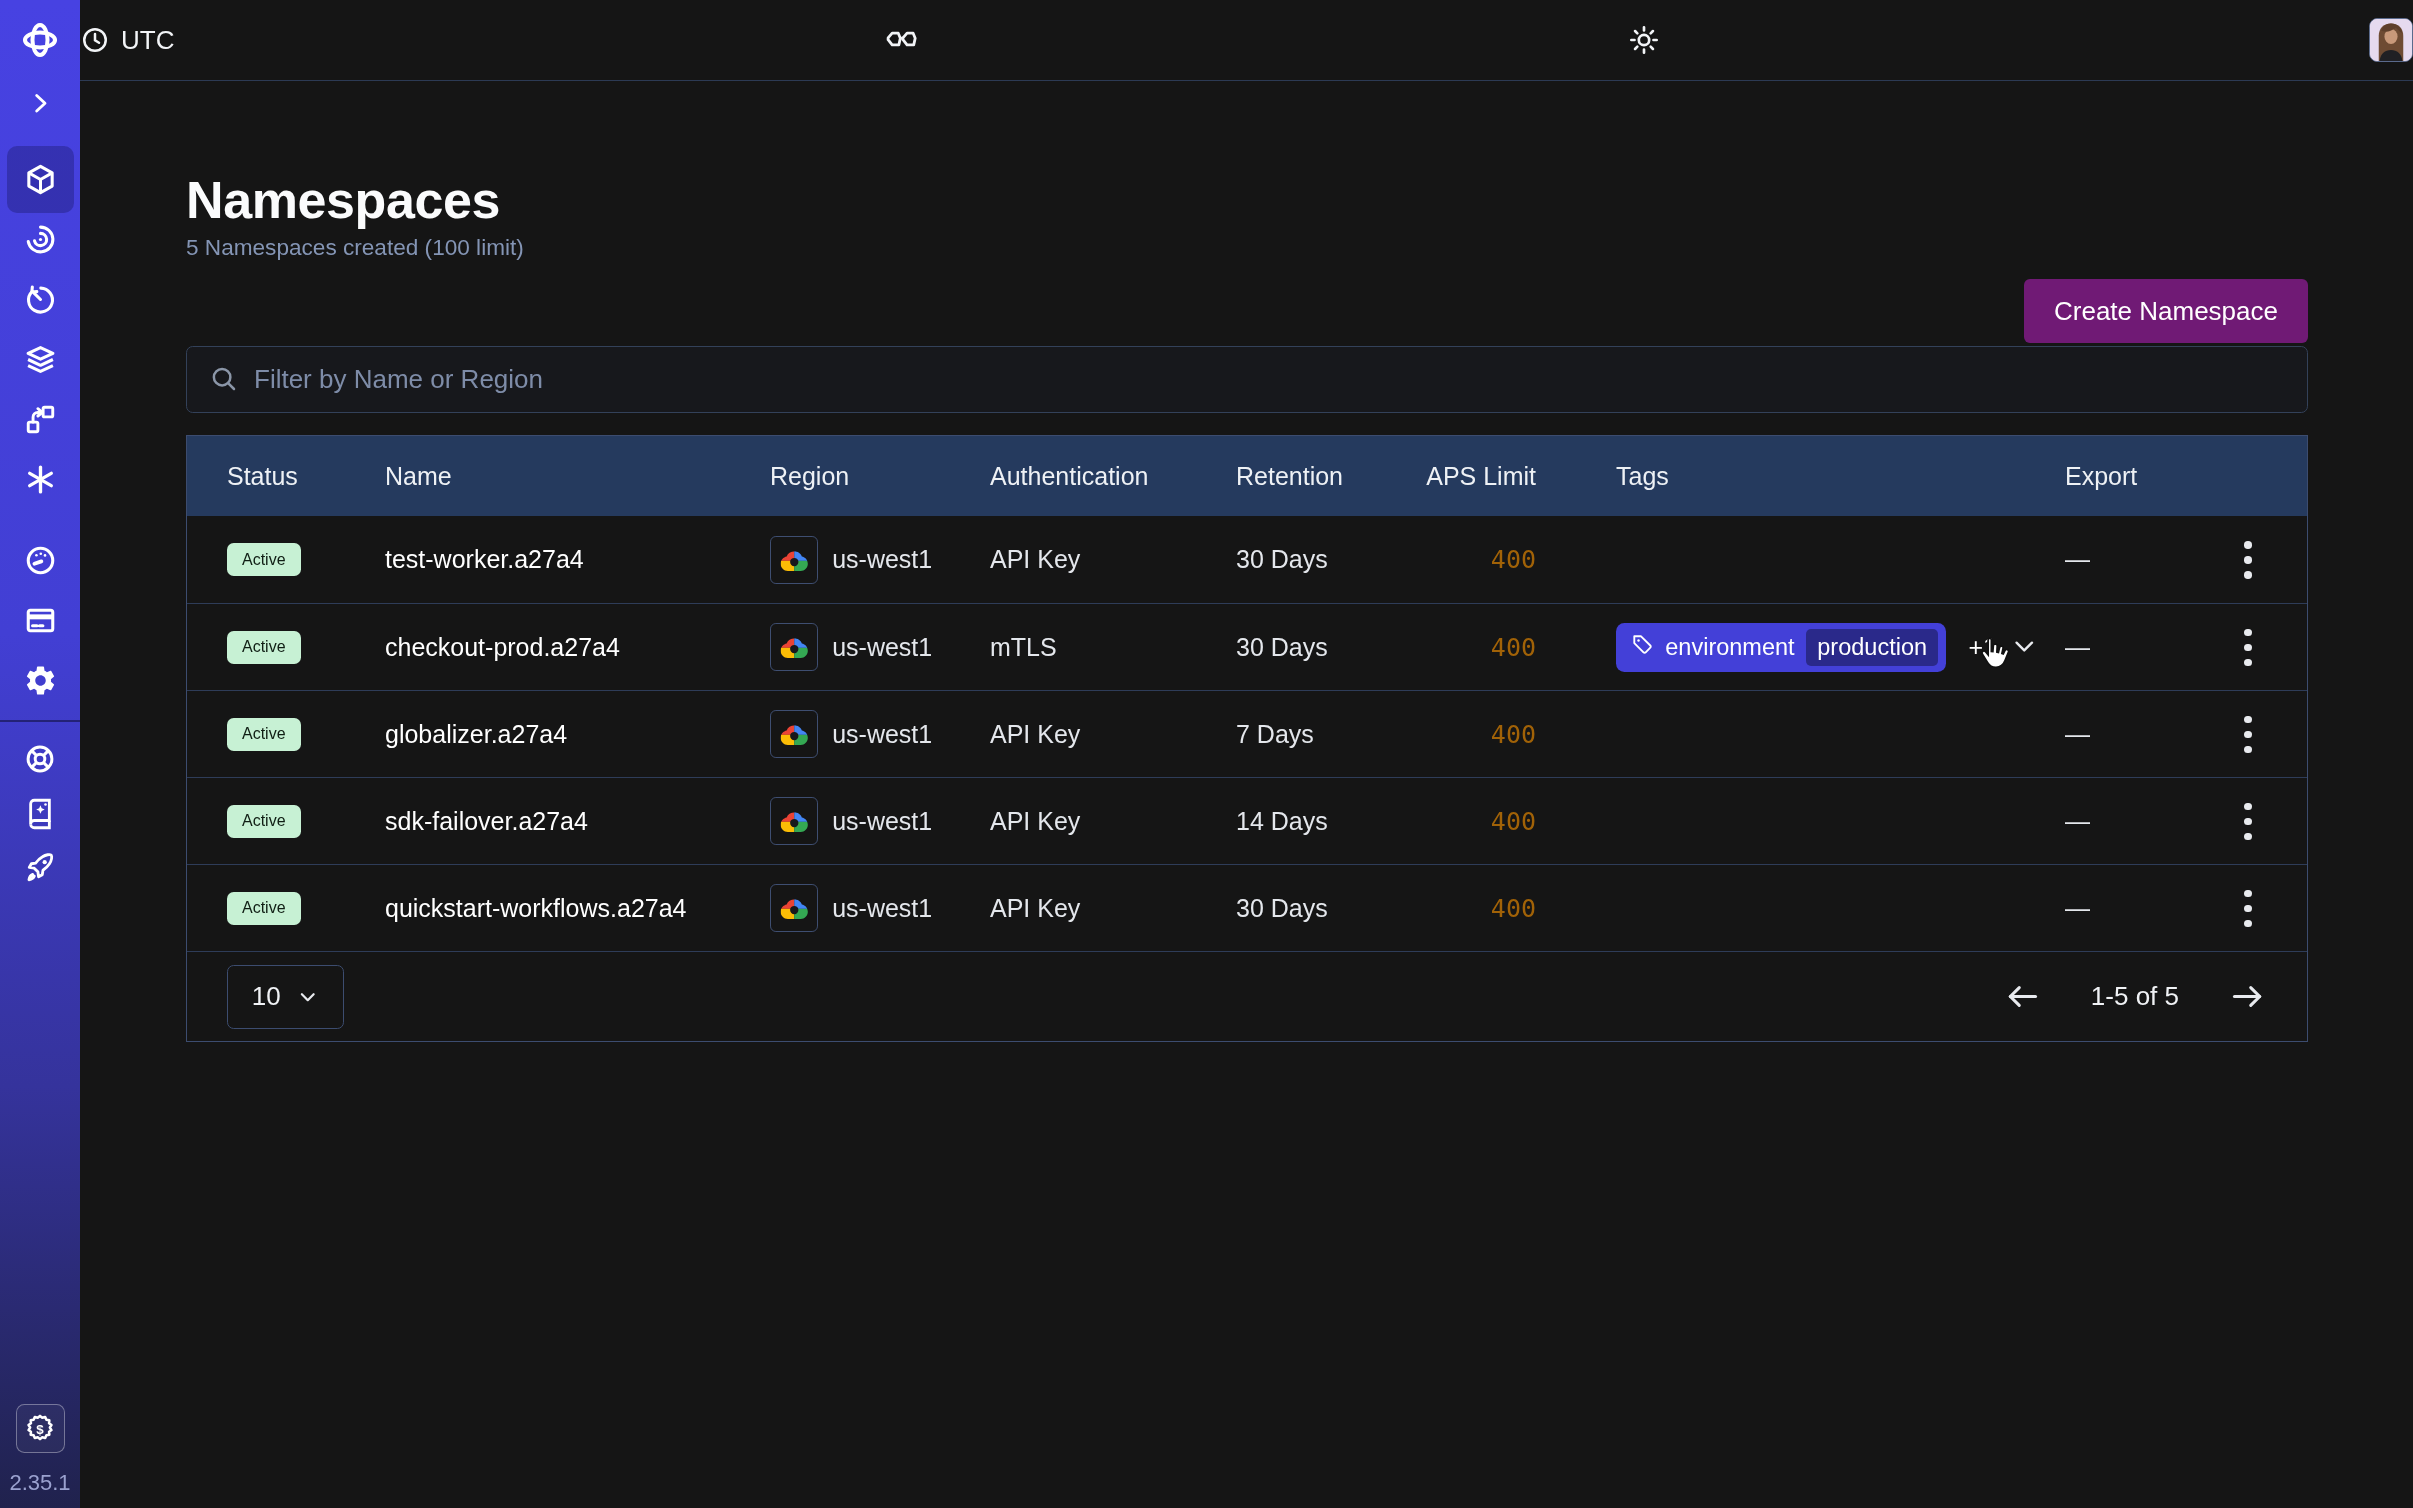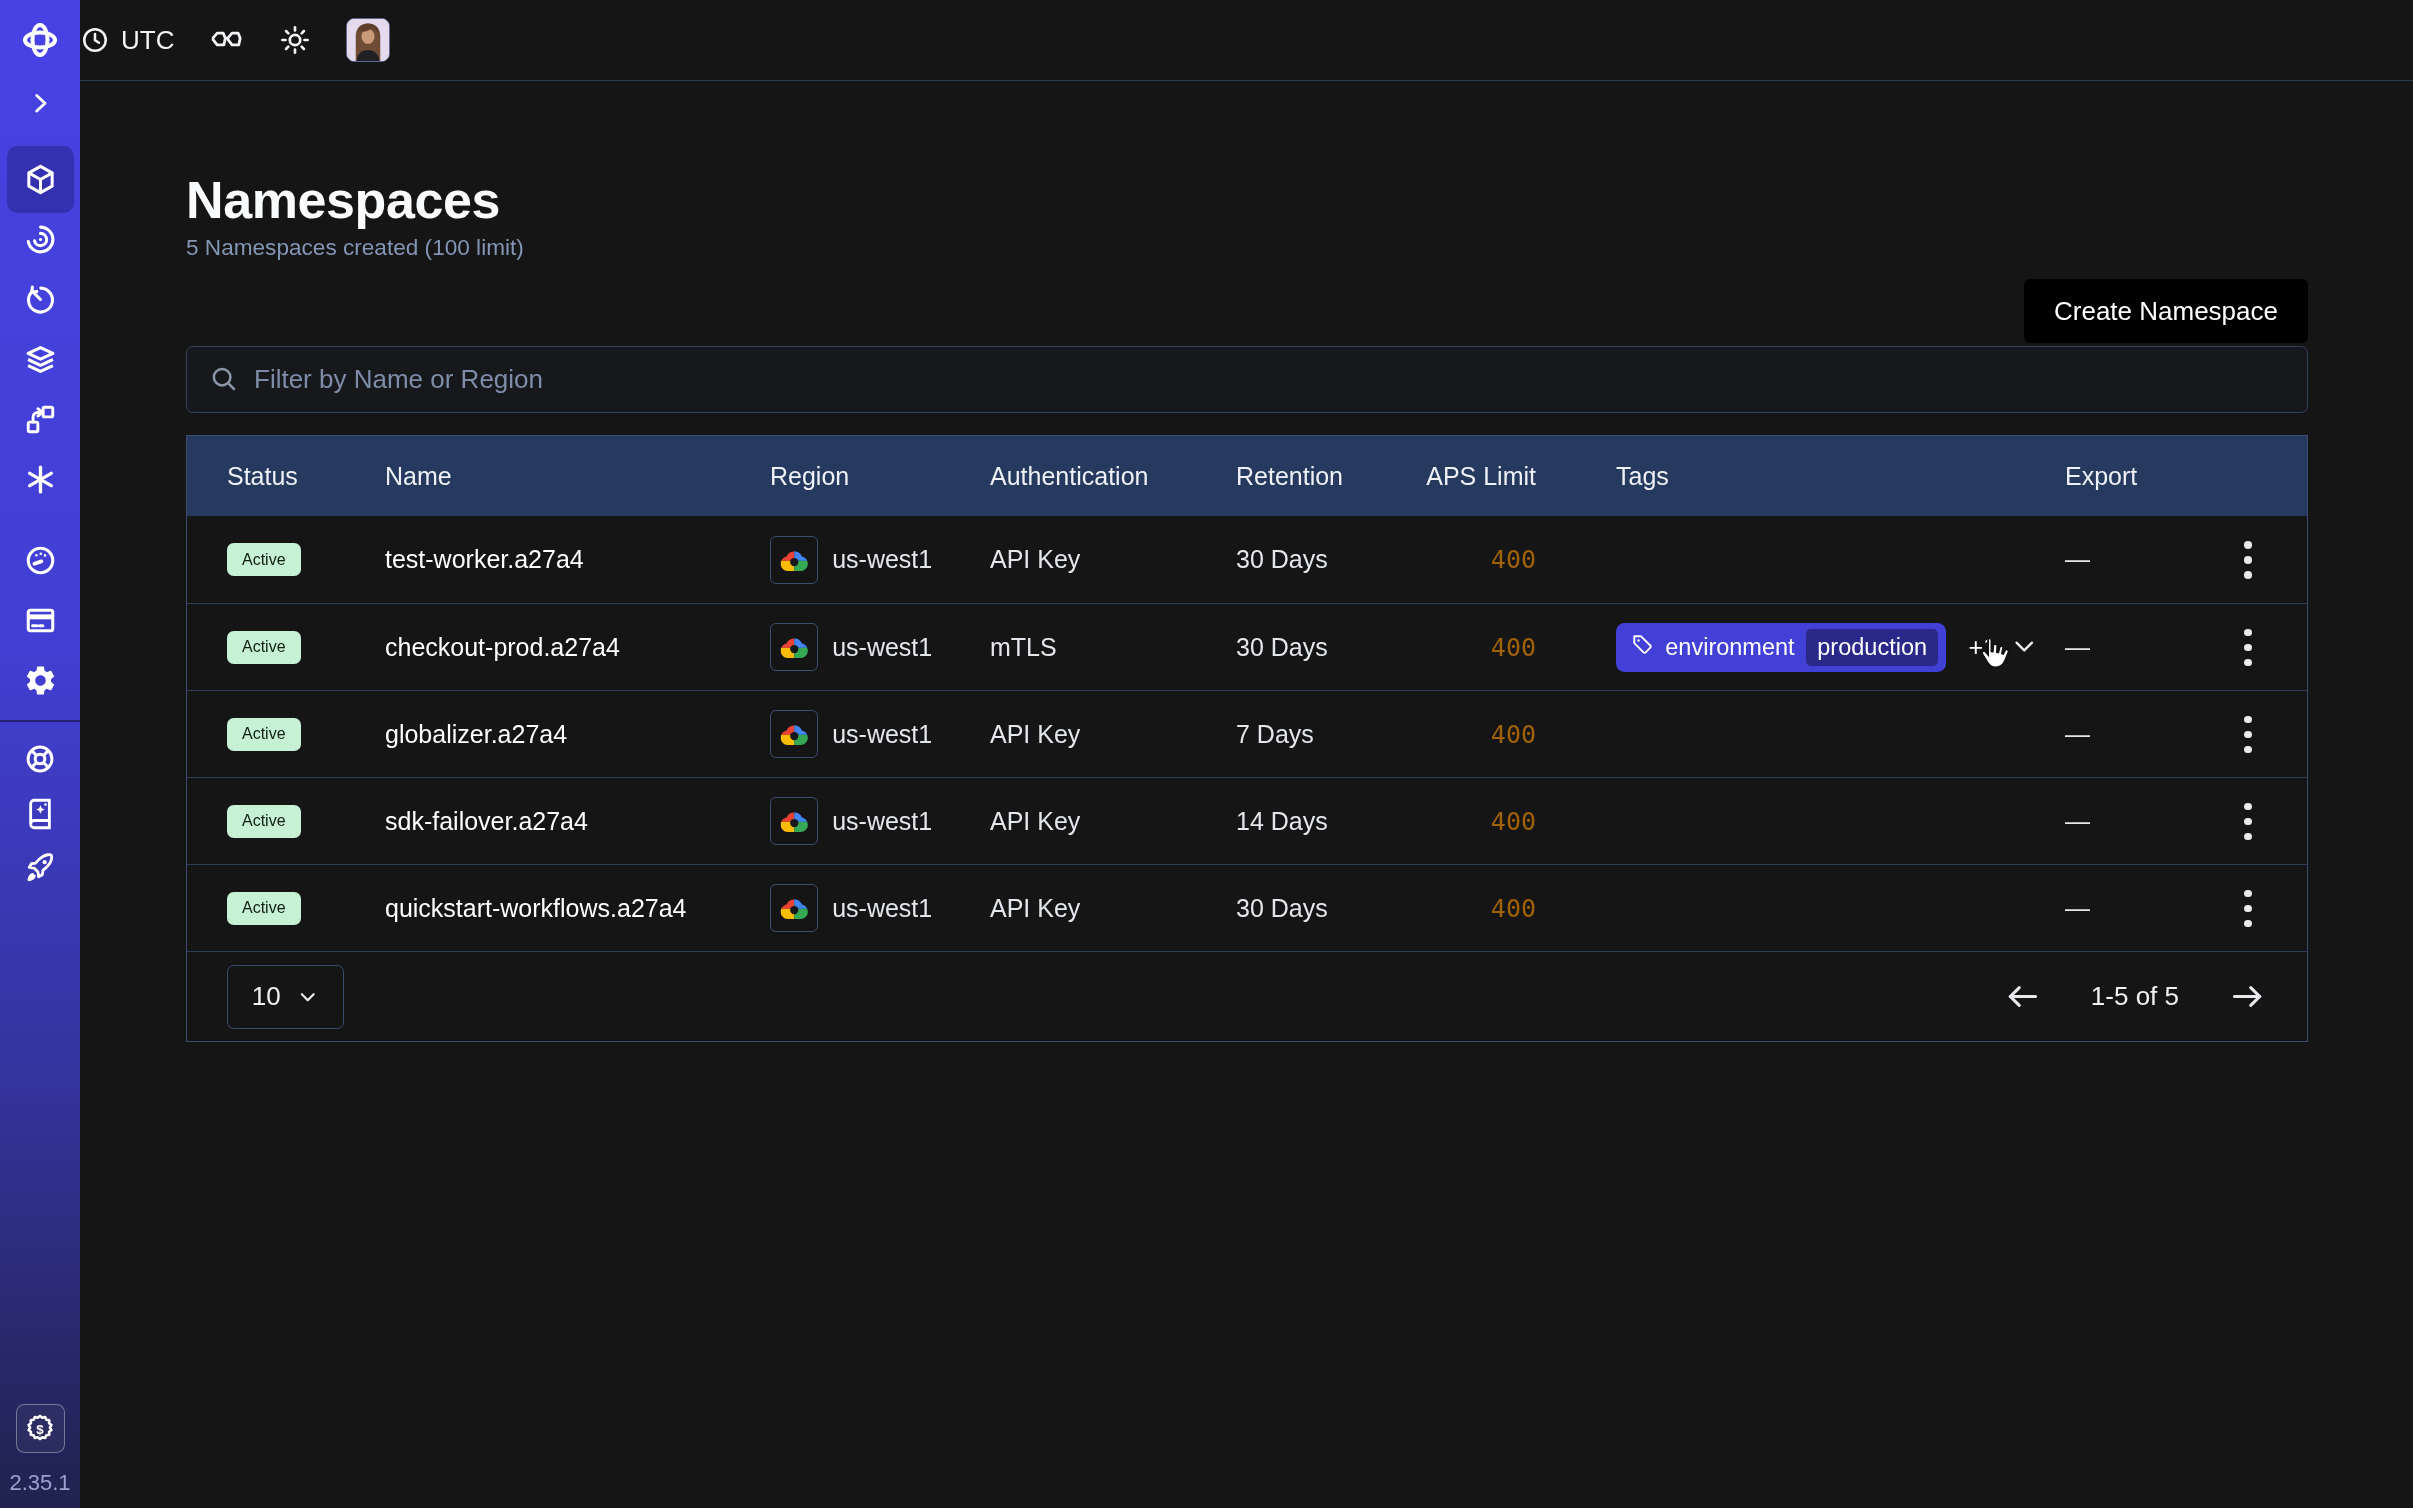--- a/index.html
+++ b/index.html
@@ -31,38 +31,38 @@
   .nav-btn.active { background:rgba(10,10,60,0.28); height:67px; }
   .side-divider { width:80px; height:0; border-top:2.5px solid rgba(12,12,50,0.55); margin-top:10px; }
   .side-spacer { flex:1; }
   .credits-btn { width:49px; height:49px; border:1.7px solid rgba(255,255,255,0.35); border-radius:8.4px; background:rgba(255,255,255,0.04); display:flex; align-items:center; justify-content:center; margin-bottom:17px; cursor:pointer; }
   .side-version { color:#9aa1cf; font-size:22px; margin-bottom:11.7px; }
 
   
   .main { position:absolute; left:80px; top:0; right:0; bottom:0; }
   .topbar {
     height:81px; border-bottom:1.7px solid #2C3A54;
-    display:flex; align-items:center; justify-content:flex-start;
+    display:flex; align-items:center; justify-content:space-between;
     gap:35px; 
   }
   .tz-group { display:flex; align-items:center; gap:11px; background:none; border:none; cursor:pointer; color:#F2F4F7; }
   .tz-label { font-size:26px; color:#F2F4F7; }
   .icon-btn { background:none; border:none; display:flex; align-items:center; justify-content:center; cursor:pointer; }
   .avatar { width:44px; height:44px; border-radius:8.4px; border:1.7px solid #5A6A8C; overflow:hidden; padding:0; background:#E6DAEF; cursor:pointer; }
   .avatar svg { display:block; width:100%; height:100%; }
 
   
   .content { position:relative; padding:0 105px 0 106px; }
   .page-head { margin-top:87px; }
   .page-title { font-size:52px; line-height:65px; font-weight:600; color:#FAFBFC; letter-spacing:-0.4px; }
   .page-subtitle { margin-top:1.7px; font-size:22.6px; color:#8495B5; }
   .create-btn {
     position:absolute; top:111px; right:105px;
     height:64px; padding:0 30px; border:none; border-radius:5.9px;
-    background:#000000; color:#FFFFFF; font-size:26px; font-family:inherit; cursor:pointer;
+    background:#701a75; color:#FFFFFF; font-size:26px; font-family:inherit; cursor:pointer;
   }
 
   .filter-bar {
     margin-top:85px; height:67px;
     border:1.7px solid #334159; border-radius:6.7px; background:#17181c;
     display:flex; align-items:center; padding:0 22px; gap:15px;
   }
   .filter-bar input {
     flex:1; background:transparent; border:none; outline:none;
     font-size:26px; color:#E6E9EE; font-family:inherit;

